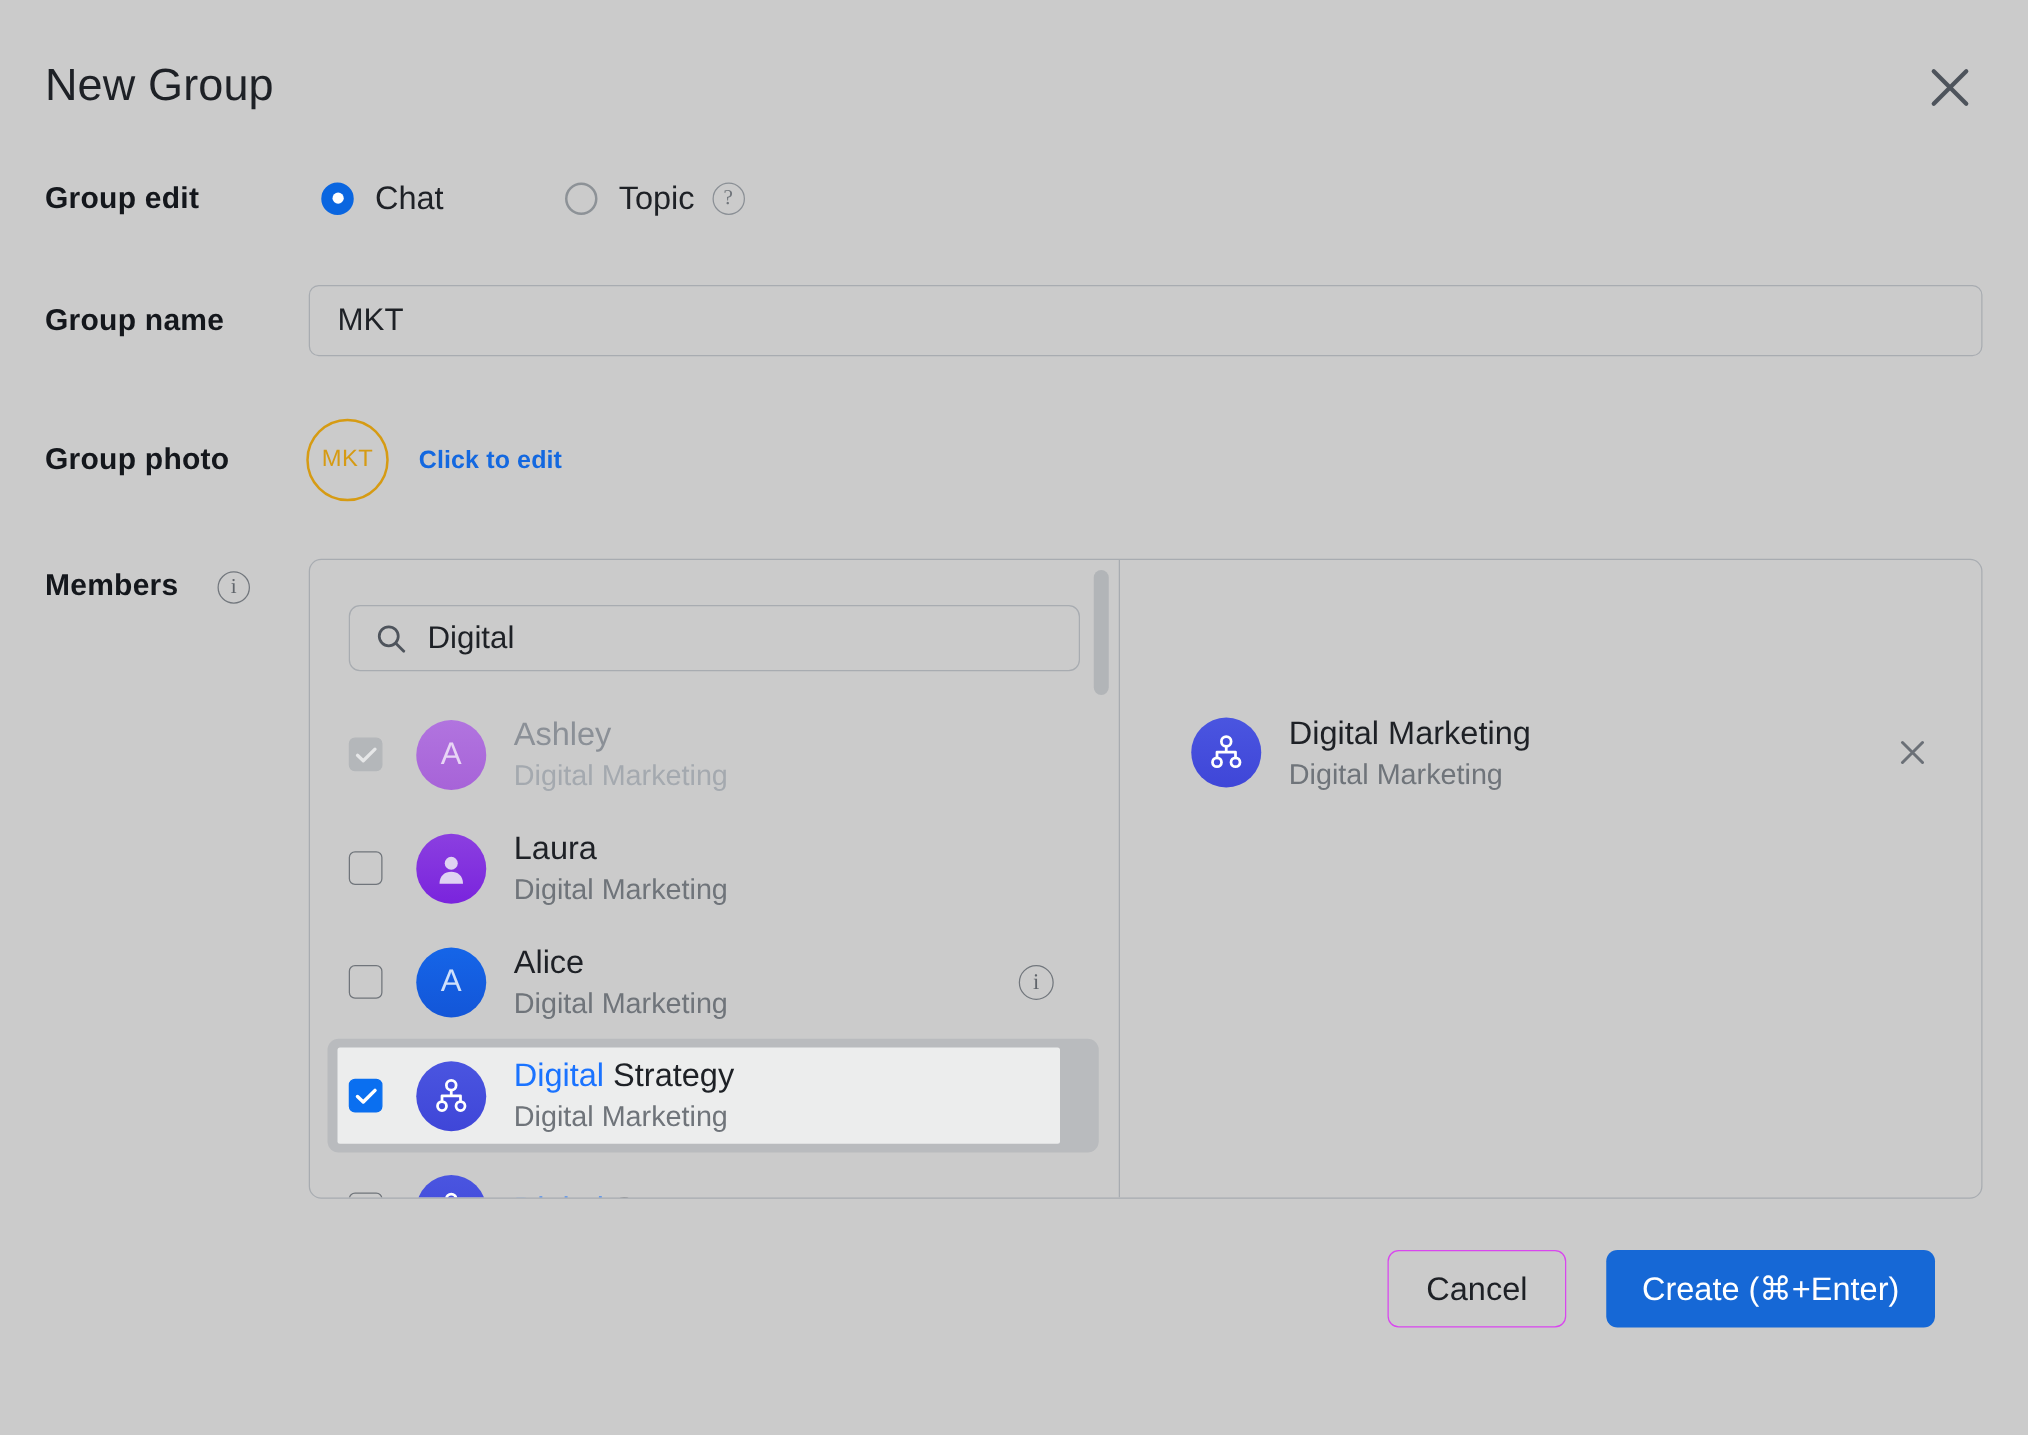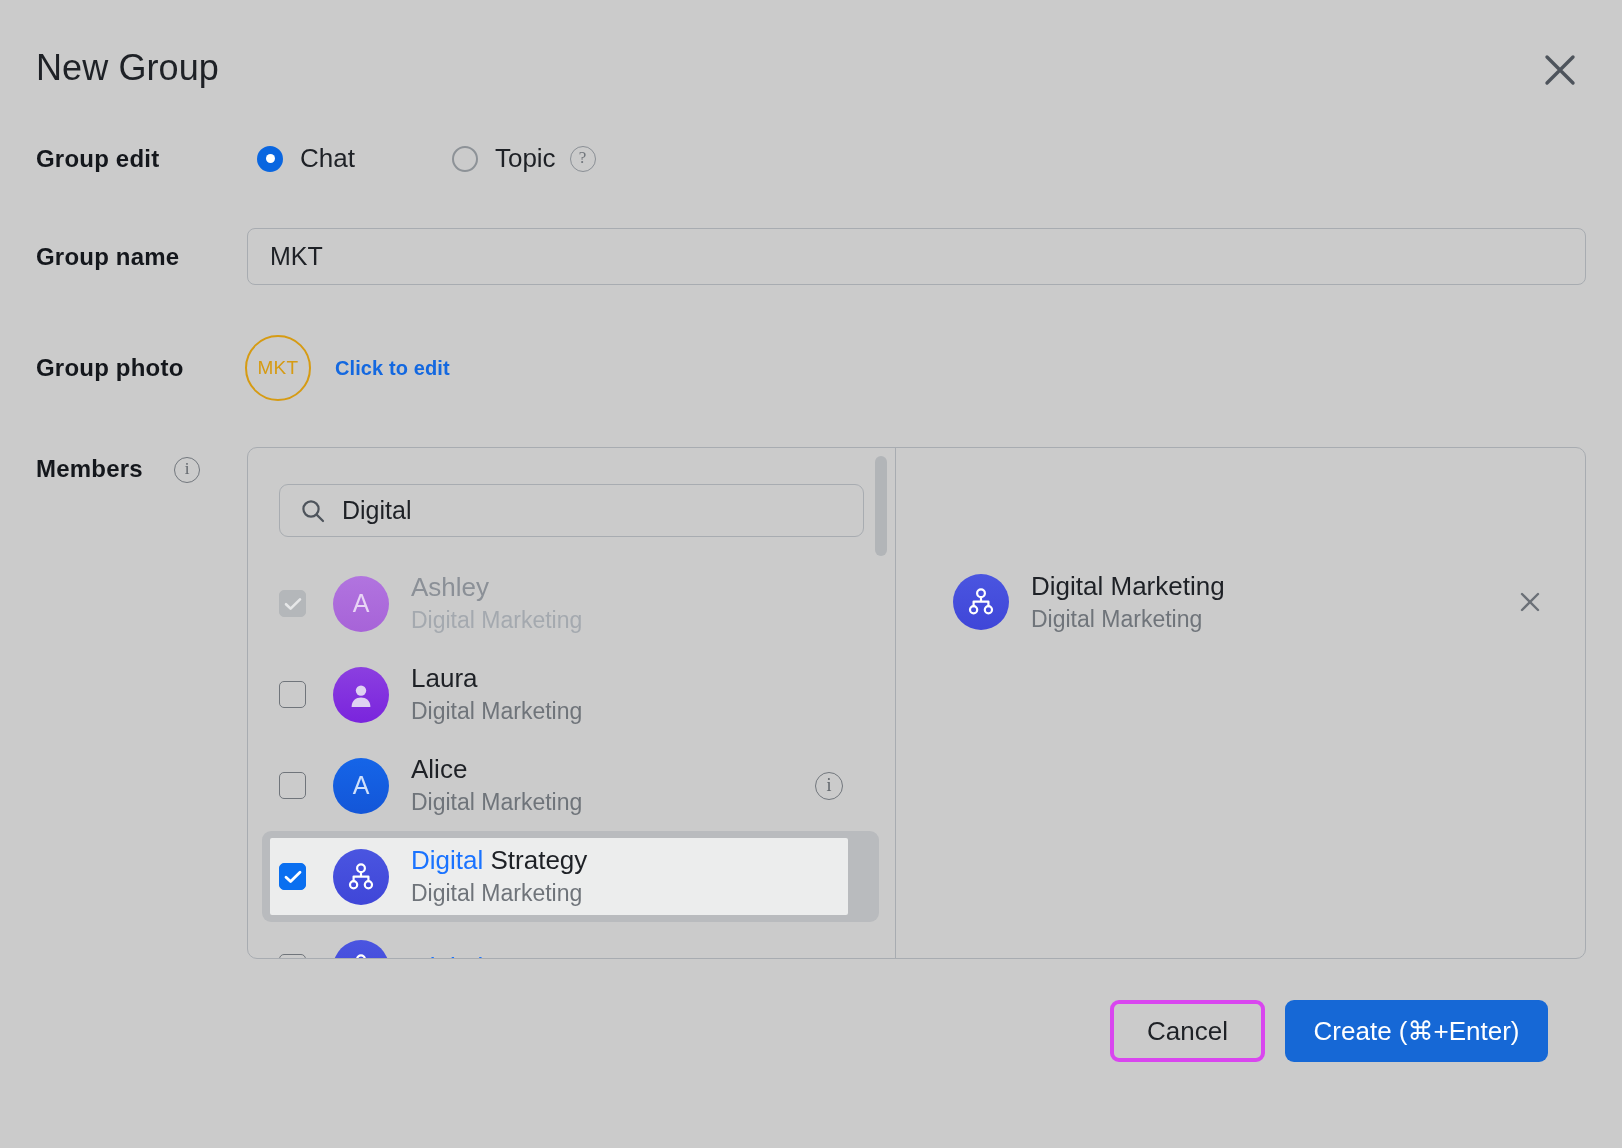--- a/index.html
+++ b/index.html
@@ -173,22 +173,22 @@
     display: flex; align-items: center; justify-content: center;
   }
 
   
   .btn {
     position: absolute; height: 62px; border-radius: 9px;
     font-family: "Liberation Sans", sans-serif; font-size: 26px;
     display: flex; align-items: center; justify-content: center; cursor: pointer;
   }
   .btn-cancel {
-    left: 1110px; top: 1000px; width: 155px;
-    border: 4px solid #d946ef; background: transparent; color: #1e2126;
+    left: 1110px; top: 1000px; width: 143px;
+    border: 1px solid #d946ef; background: transparent; color: #1e2126;
   }
   .btn-create {
     left: 1285px; top: 1000px; width: 263px;
     border: none; background: #1668d6; color: #fff;
   }
 </style>
 </head>
 <body>
 
 <div class="dialog">

